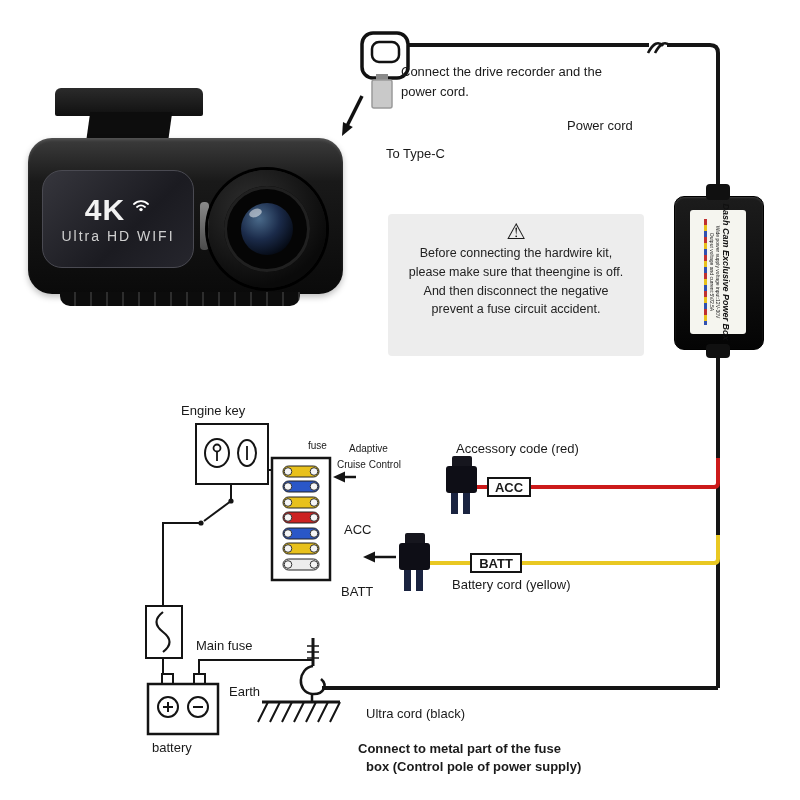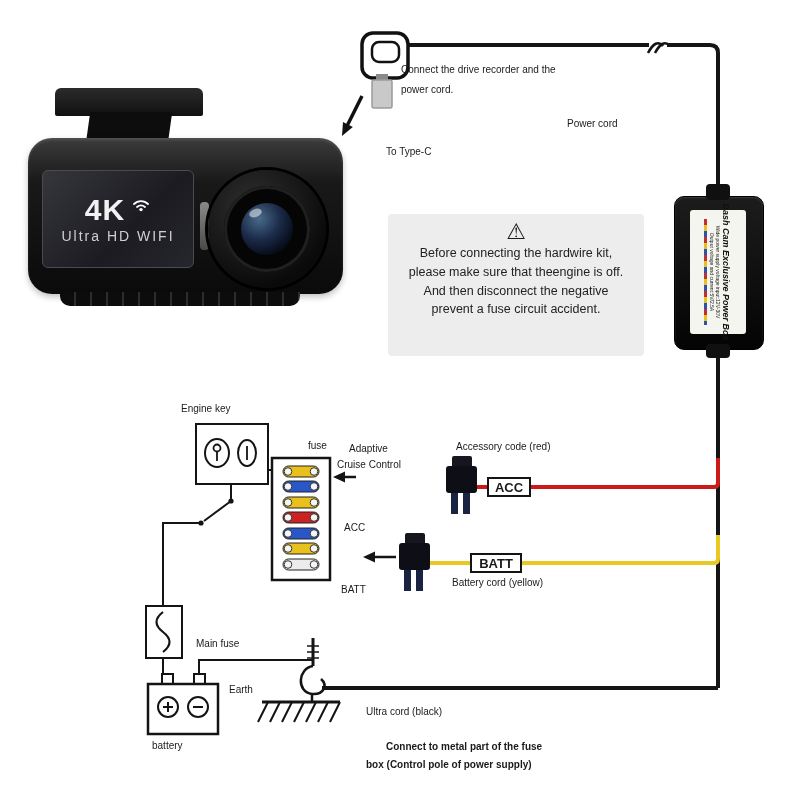--- a/index.html
+++ b/index.html
@@ -1,34 +1,34 @@
 <!DOCTYPE html>
 <html><head>
 <meta charset="utf-8">
 <style>
   html,body { margin:0; padding:0; background:#fff; }
   .stage {
     position:relative; width:800px; height:800px; background:#ffffff;
     font-family:"Liberation Sans", sans-serif; color:#1a1a1a; overflow:hidden;
   }
-  .label { position:absolute; font-size:10px; color:#1a1a1a; white-space:nowrap; }
+  .label { position:absolute; font-size:13px; color:#1a1a1a; white-space:nowrap; }
   .label.small { font-size:10px; }
   .label.bold { font-weight:bold; }
 
   
   .cam-mount-top { position:absolute; left:55px; top:88px; width:148px; height:28px;
     background:linear-gradient(180deg,#2b2b2b,#101010); border-radius:6px 6px 2px 2px; }
   .cam-mount-neck { position:absolute; left:88px; top:112px; width:82px; height:32px;
     background:#0d0d0d; transform:skewX(-8deg); }
   .cam-body { position:absolute; left:28px; top:138px; width:315px; height:156px;
     background:linear-gradient(180deg,#3c3c3c 0%,#191919 28%,#0a0a0a 100%);
     border-radius:24px; box-shadow:inset 0 2px 3px rgba(255,255,255,.12), 0 3px 6px rgba(0,0,0,.25); }
   .cam-face { position:absolute; left:42px; top:170px; width:150px; height:96px;
     background:linear-gradient(135deg,#36363d,#1b1b21 60%,#26262d);
-    border:1px solid #4a4a52; border-radius:6px;
+    border:1px solid #4a4a52; border-radius:20px;
     display:flex; flex-direction:column; align-items:center; justify-content:center; gap:3px; }
   .cam-4k-row { display:flex; align-items:flex-start; gap:6px; }
   .cam-4k { font-size:30px; font-weight:bold; color:#f2f2f2; letter-spacing:1px; line-height:1; }
   .cam-sub { font-size:14px; color:#cfcfcf; letter-spacing:2px; }
   .cam-slot { position:absolute; left:200px; top:202px; width:9px; height:48px;
     background:linear-gradient(180deg,#8a8a8a,#4a4a4a); border-radius:4px; }
   .lens-outer { position:absolute; left:208px; top:170px; width:118px; height:118px; border-radius:50%;
     background:radial-gradient(circle at 38% 32%, #303030, #0a0a0a 72%);
     box-shadow:0 0 0 3px #000; display:flex; align-items:center; justify-content:center; }
   .lens-mid { width:86px; height:86px; border-radius:50%; background:#050505;
@@ -252,19 +252,19 @@
   <div class="label small" style="left:349px; top:443px;text-align:right;">Adaptive</div>
   <div class="label small" style="left:337px; top:459px;">Cruise Control</div>
   <div class="label" style="left:456px; top:441px;">Accessory code (red)</div>
   <div class="label" style="left:344px; top:522px;">ACC</div>
   <div class="label" style="left:452px; top:577px;">Battery cord (yellow)</div>
   <div class="label" style="left:341px; top:584px;">BATT</div>
   <div class="label" style="left:196px; top:638px;">Main fuse</div>
   <div class="label" style="left:229px; top:684px;">Earth</div>
   <div class="label" style="left:152px; top:740px;">battery</div>
   <div class="label" style="left:366px; top:706px;">Ultra cord (black)</div>
-  <div class="label bold" style="left:386px; top:741px;text-align:right;">Connect to metal part of the fuse</div>
+  <div class="label bold" style="left:358px; top:741px;text-align:right;">Connect to metal part of the fuse</div>
   <div class="label bold" style="left:366px; top:759px;">box (Control pole of power supply)</div>
 
   <div class="wire-tag tag-acc">ACC</div>
   <div class="wire-tag tag-batt">BATT</div>
 
 </div>
 
 </body></html>

